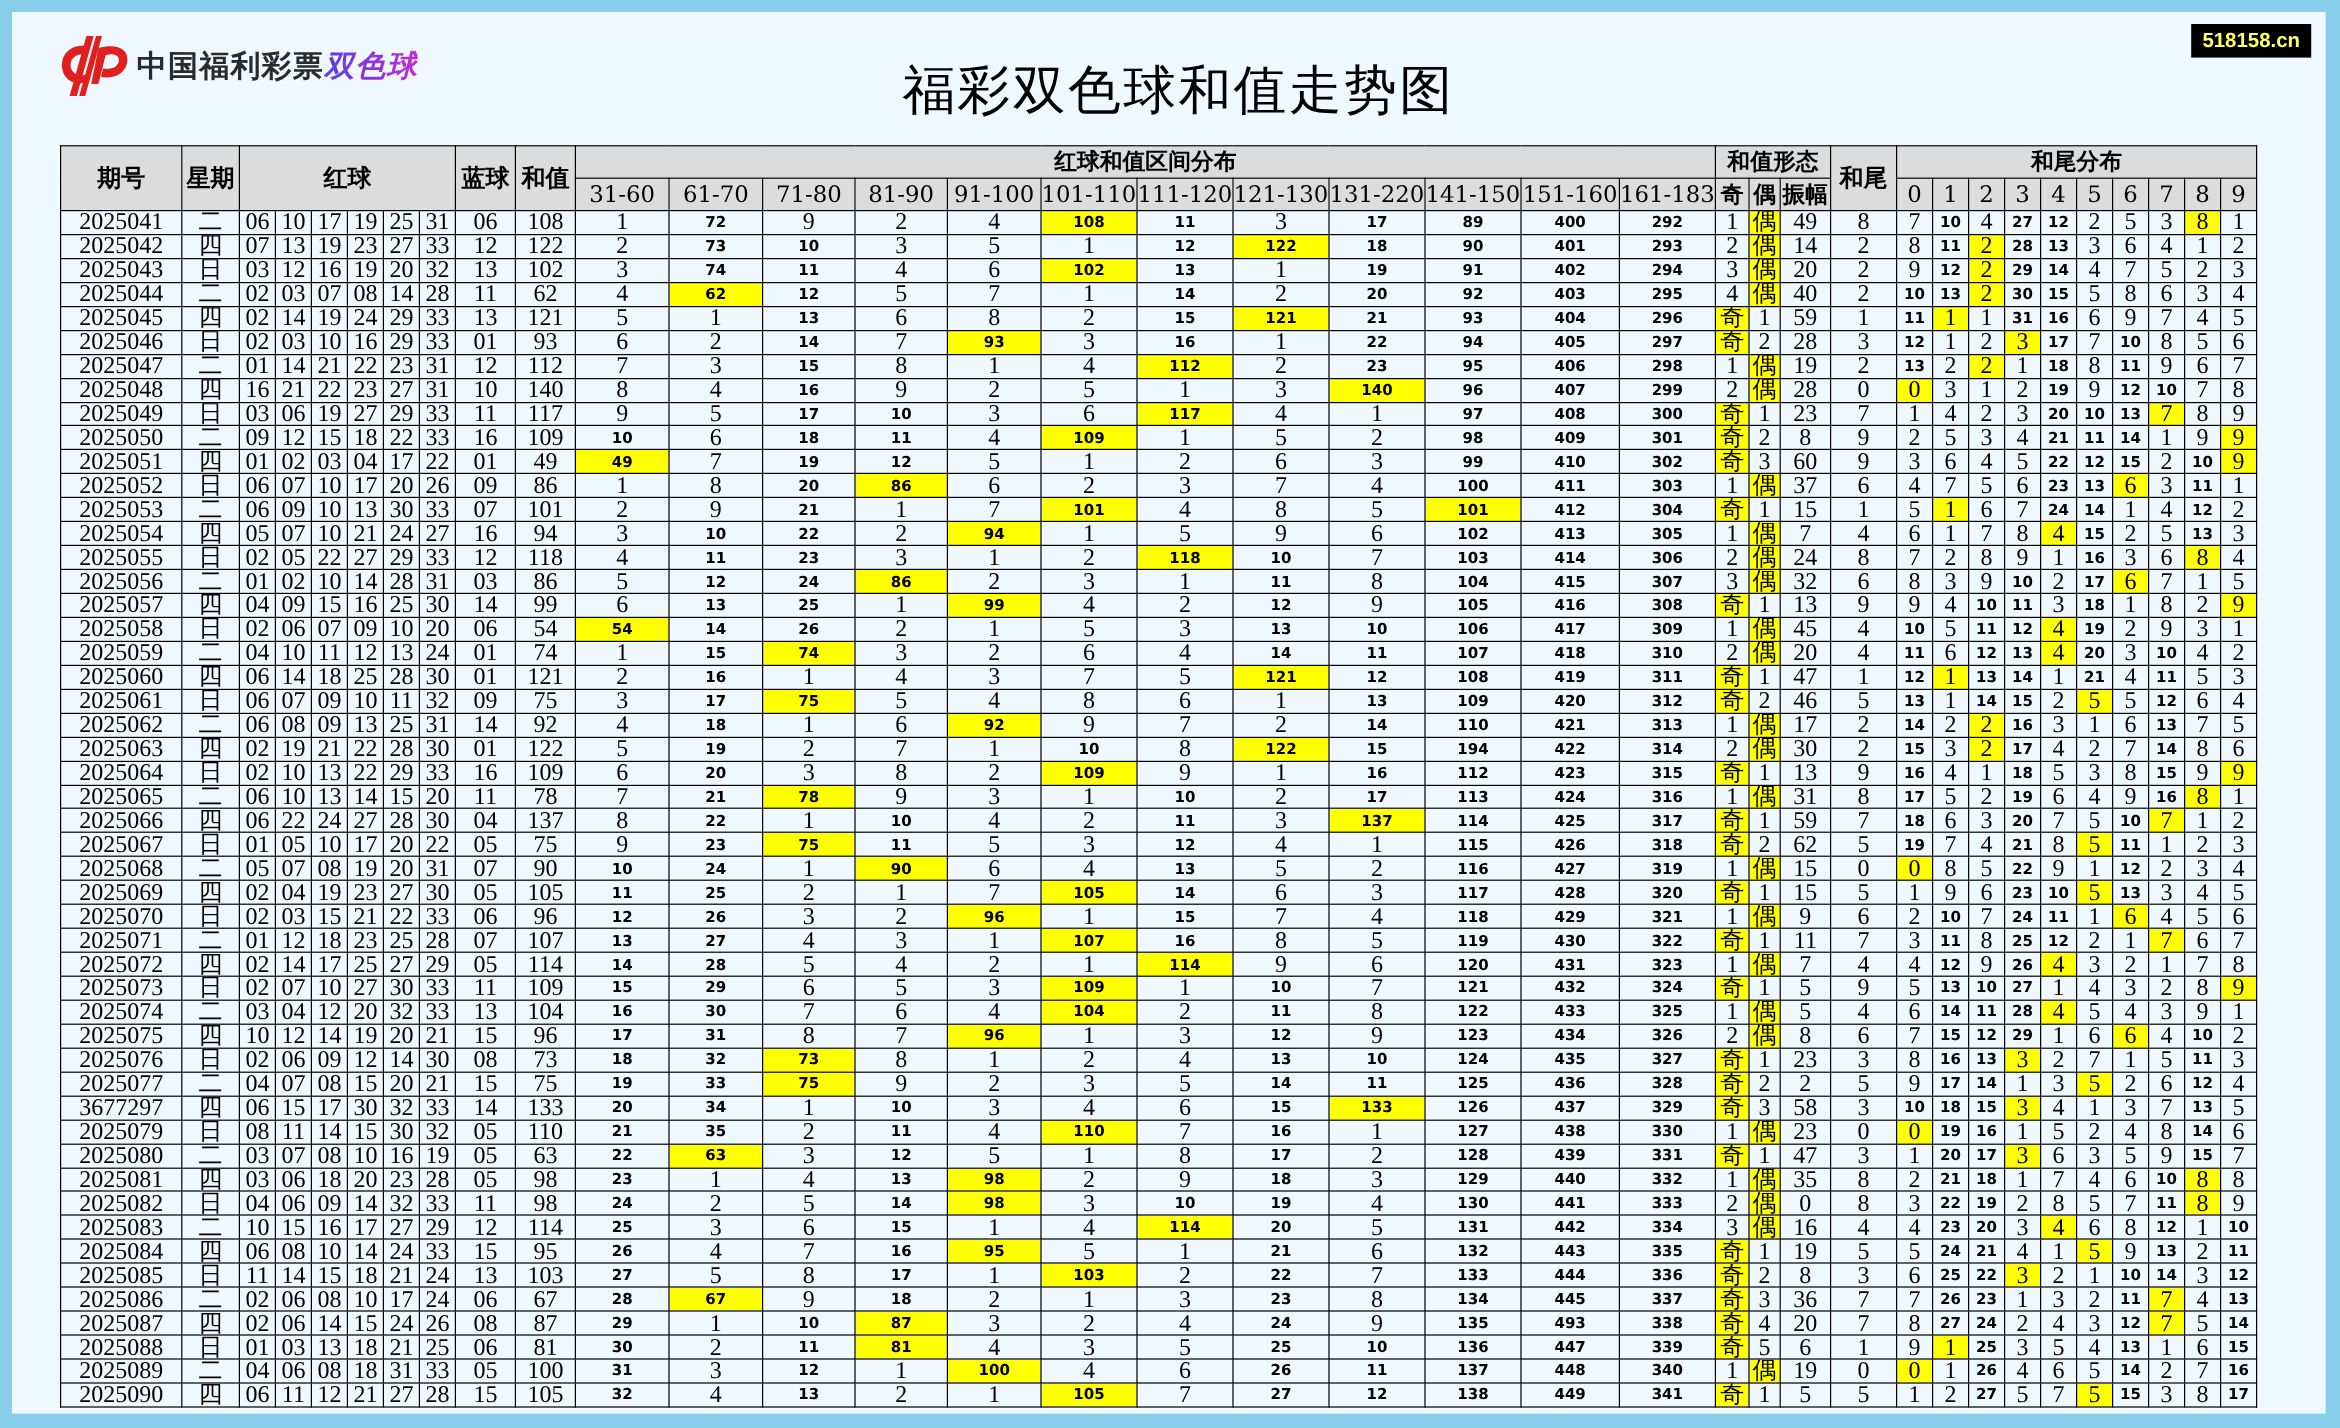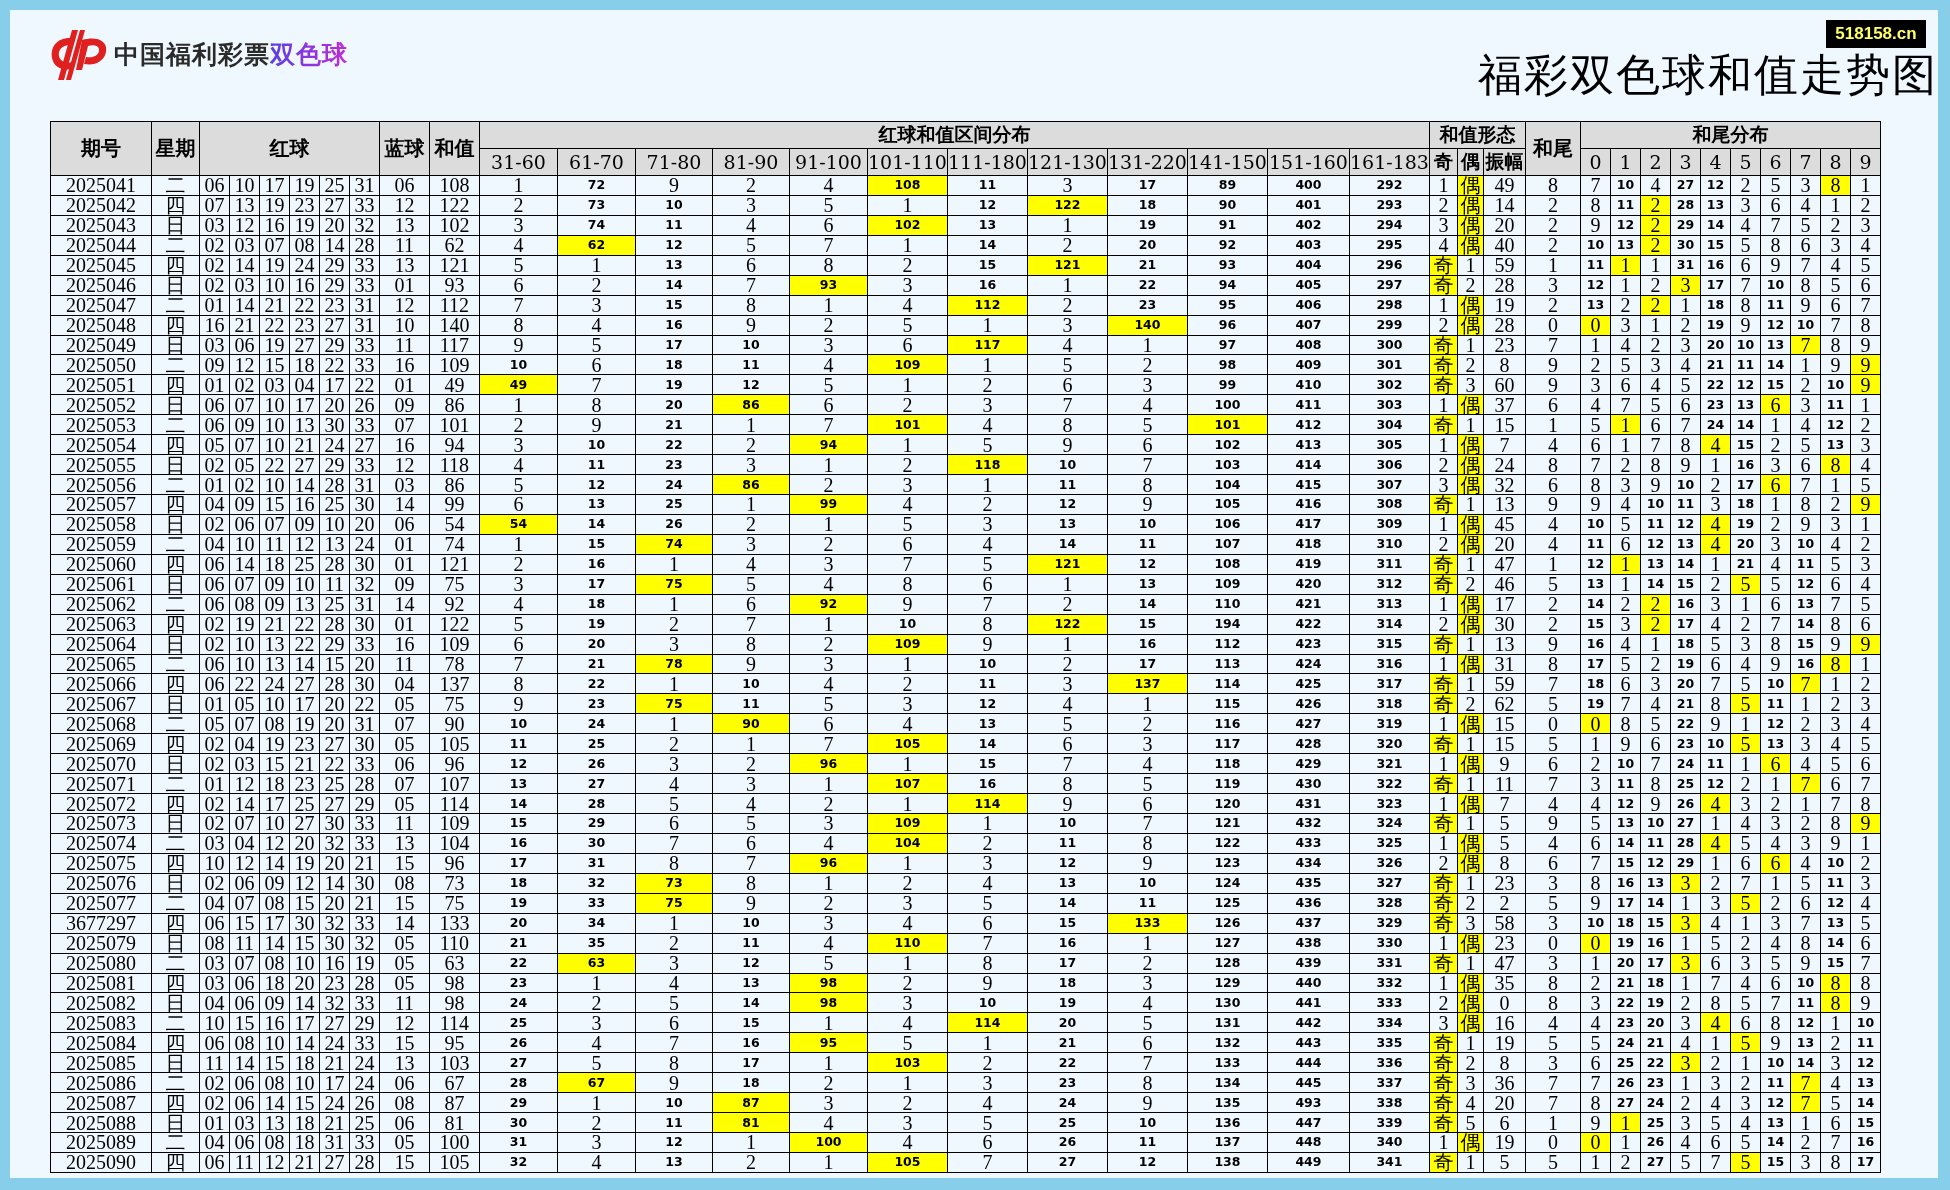--- a/index.html
+++ b/index.html
@@ -1,23 +1,23 @@
 <!DOCTYPE html>
 <html><head>
 <meta charset="utf-8">
 <style>
   html,body{margin:0;padding:0;}
   body{width:1950px;height:1190px;background:#87CEEB;position:relative;overflow:hidden;font-family:"Liberation Serif","DejaVu Serif",serif;}
   .page{position:absolute;left:10px;top:10px;width:1928px;height:1168px;background:#F0F8FF;}
   .logo{position:absolute;left:38px;top:14px;height:60px;display:flex;align-items:center;}
   .logo-mark{width:62px;height:56px;position:relative;}
   .logo-text{font-family:"DejaVu Sans","Liberation Sans",sans-serif;font-weight:bold;font-size:25px;color:#2a2a2a;margin-left:4px;letter-spacing:1px;}
-  .logo-text .ssq{background:linear-gradient(90deg,#5b3fe0,#c22ad8);-webkit-background-clip:text;background-clip:text;color:transparent;}
+  .logo-text .ssq{background:linear-gradient(90deg,#5b3fe0,#c22ad8);-webkit-background-clip:text;background-clip:text;color:transparent;font-style:italic;}
   .site-badge{position:absolute;left:1816px;top:10px;width:100px;height:28px;background:#000;color:#FFFF66;font-family:Liberation Sans, sans-serif;font-weight:bold;font-size:17px;line-height:28px;text-align:center;}
-  .title{position:absolute;left:0;right:0;top:36px;text-align:right;font-size:44px;color:#000;letter-spacing:2px;font-family:"Liberation Serif","DejaVu Serif",serif;padding-left:16px;}
+  .title{position:absolute;left:0;right:0;top:36px;text-align:center;font-size:44px;color:#000;letter-spacing:2px;font-family:"Liberation Serif","DejaVu Serif",serif;padding-left:16px;}
   table.grid{position:absolute;left:40px;top:111px;border-collapse:collapse;table-layout:fixed;}
   table.grid td, table.grid th{border:1.3px solid #000;padding:0;text-align:center;overflow:hidden;white-space:nowrap;}
   table.grid th{background:#DCDCDC;font-weight:bold;font-size:19px;font-family:"DejaVu Serif","Liberation Serif",serif;}
   table.grid th.big{font-size:20px;}
   table.grid th.sub{font-size:19px;font-weight:normal;}
   table.grid thead tr.h1{height:24px;}
   table.grid thead tr.h2{height:24px;padding-left:17px;}
   table.grid tbody tr{height:19.95px;}
   table.grid tbody td{font-size:20px;line-height:18px;color:#000;background:#F0F8FF;}
   td.small{font-size:12.5px !important;font-weight:bold;font-family:"DejaVu Sans","Liberation Sans",sans-serif;}
@@ -99,21 +99,21 @@
         <th class="big" rowspan="2">和尾</th>
         <th colspan="10">和尾分布</th>
       </tr>
       <tr class="h2" id="header-row-2">
         <th class="sub">31-60</th>
         <th class="sub">61-70</th>
         <th class="sub">71-80</th>
         <th class="sub">81-90</th>
         <th class="sub">91-100</th>
         <th class="sub">101-110</th>
-        <th class="sub">111-180</th>
+        <th class="sub">111-120</th>
         <th class="sub">121-130</th>
         <th class="sub">131-220</th>
         <th class="sub">141-150</th>
         <th class="sub">151-160</th>
         <th class="sub">161-183</th>
         <th>奇</th>
         <th>偶</th>
         <th>振幅</th>
         <th class="sub">0</th>
         <th class="sub">1</th>

